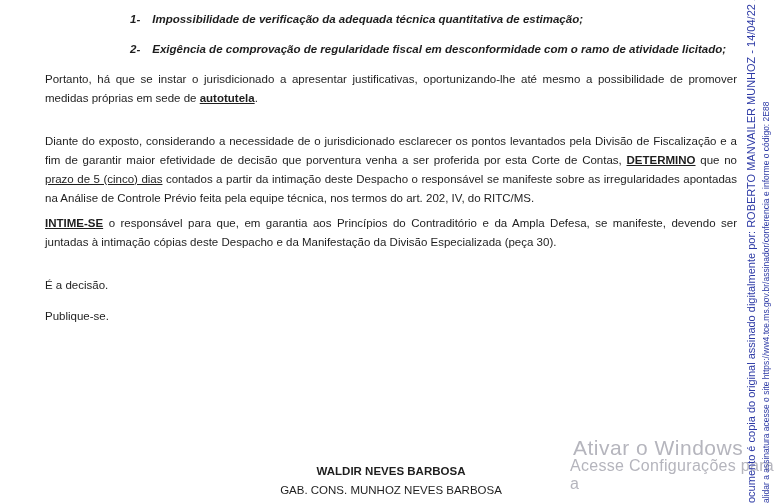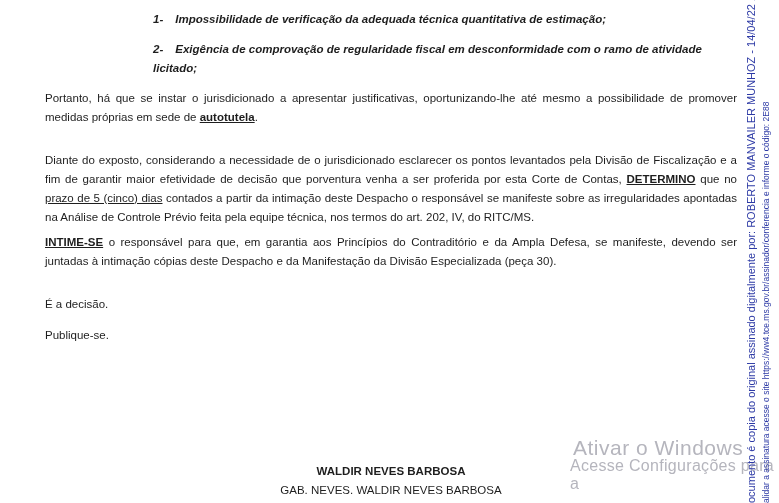--- a/index.html
+++ b/index.html
@@ -19,21 +19,21 @@
     font-size:11.5px; line-height:19px;
     text-align:justify;
   }
   .doc p { margin:0 0 17px 0; }
   .doc p.p3 { margin-bottom:24px; }
   .doc p.p4 { margin-bottom:6px; }
   .doc p.p5 { margin-bottom:24px; }
   .doc p.p6 { margin-bottom:12px; }
   .doc p.p7 { margin-bottom:13px; }
   .doc p.p8 { margin-bottom:0; }
-  .items { margin-left:108px; }
+  .items { margin-left:85px; }
   .item {
     font-weight:bold; font-style:italic;
     margin-bottom:11px;
     text-align:left;
   }
   .item .num { display:inline-block; margin-right:12px; }
   .bu { font-weight:bold; text-decoration:underline; }
   .u  { text-decoration:underline; }
   .sig {
     position:absolute;
@@ -91,20 +91,20 @@
 
   <p class="p6">É a decisão.</p>
 
   <p class="p7">Publique-se.</p>
 
 
 </div>
 
 <div class="sig">
   <div class="name">WALDIR NEVES BARBOSA</div>
-  <div>GAB. NEVES. WALDIR NEVES BARBOSA</div>
+  <div>GAB. CONS. MUNHOZ NEVES BARBOSA</div>
 </div>
 
 <div class="wm-line1">Ativar o Windows</div>
 <div class="wm-line2">Acesse Configurações para a</div>
 
 <div class="stamp l1">ocumento é copia do original assinado digitalmente por: ROBERTO MANVAILER MUNHOZ - 14/04/22 10:4</div>
 <div class="stamp l2">alidar a assinatura acesse o site https://ww4.tce.ms.gov.br/assinador/conferencia e informe o código: 2E88</div>
 
 </body></html>

